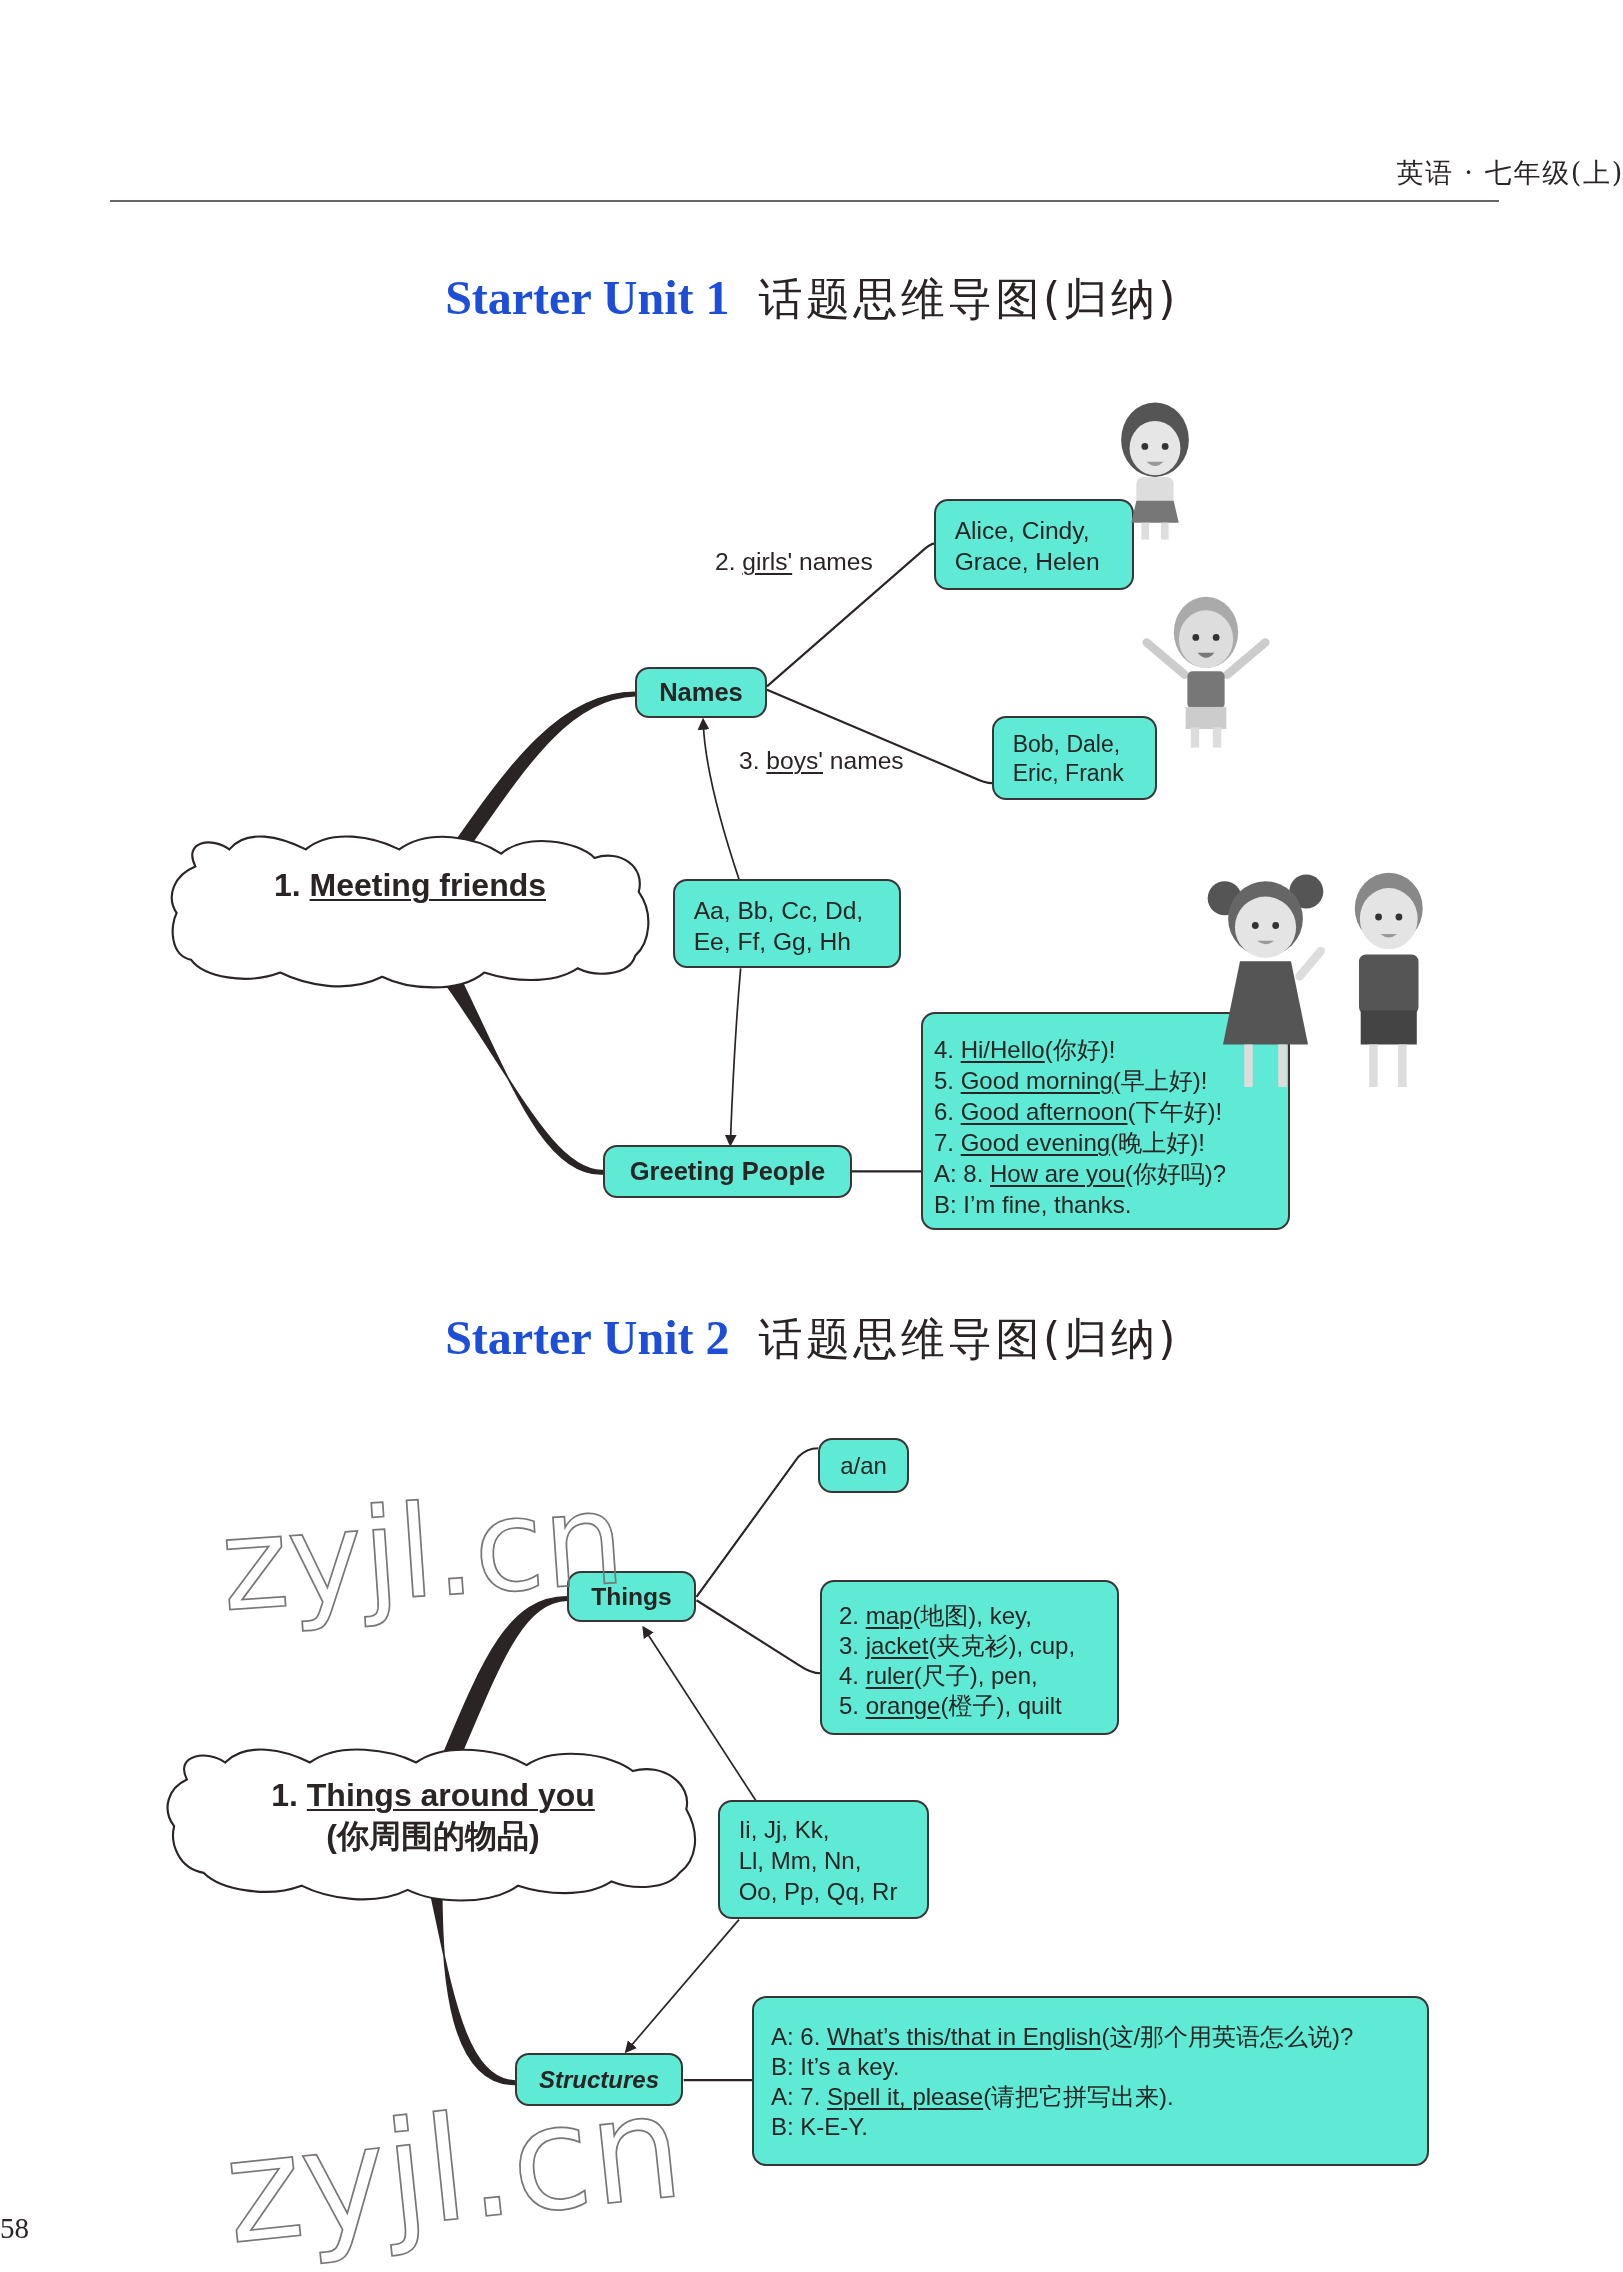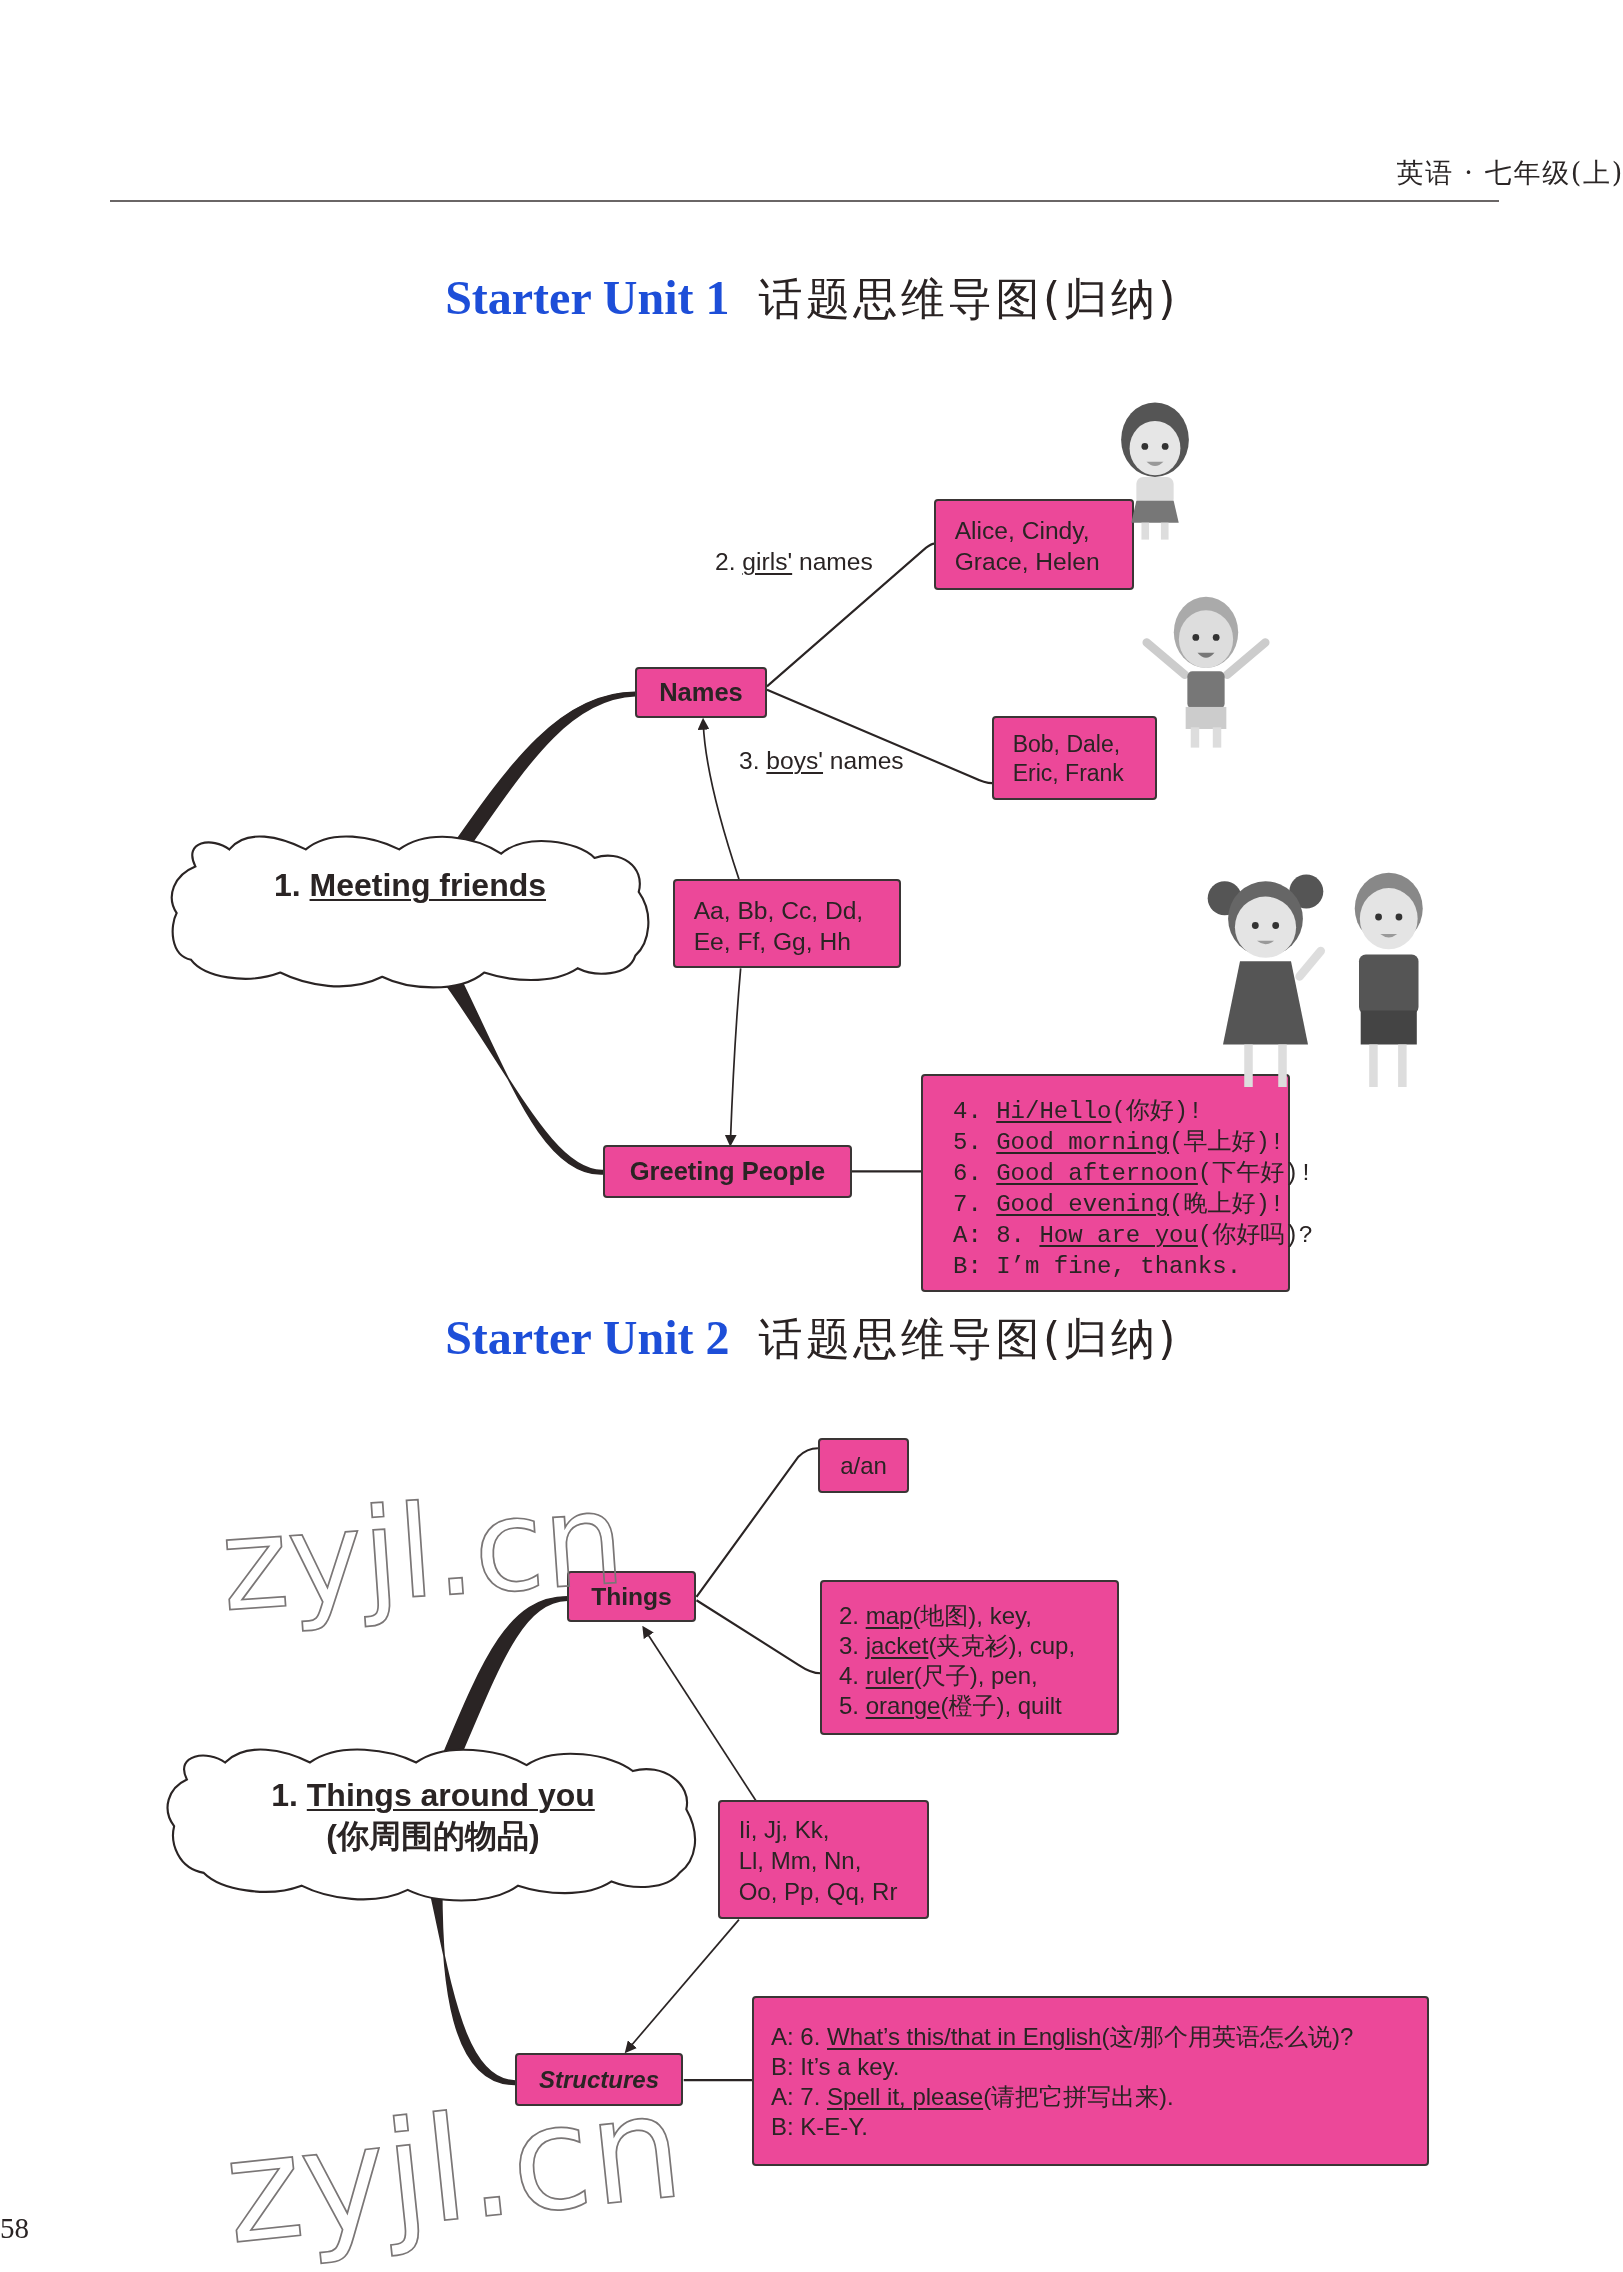--- a/index.html
+++ b/index.html
@@ -4,21 +4,21 @@
 <style>
   html, body { margin:0; padding:0; background:#ffffff; }
   body { width:1624px; height:2273px; position:relative; overflow:hidden;
          font-family:"Liberation Sans","DejaVu Sans",sans-serif; color:#2a2424; }
   .abs { position:absolute; }
   .hdr { left:0; width:1624px; top:155px; text-align:right; font-family:"DejaVu Serif","Liberation Serif",serif; font-size:27px; color:#2b2626; letter-spacing:1.7px; }
   .rule { left:110px; width:1389px; top:200px; height:1.7px; background:#6a6666; }
   .title { left:0; width:1624px; text-align:center; white-space:nowrap; }
   .title .en { font-family:"Liberation Serif","DejaVu Serif",serif; font-weight:bold; font-size:48px; letter-spacing:0px; color:#1d4ed8; }
   .title .zh { font-family:"DejaVu Sans",sans-serif; font-size:44px; margin-left:29px; color:#2a2323; letter-spacing:3.4px; }
-  .box { position:absolute; border:2.1px solid #3a3535; border-radius:4px; background:#ec4899; box-sizing:border-box; }
+  .box { position:absolute; border:2.1px solid #3a3535; border-radius:14px; background:#5eead4; box-sizing:border-box; }
   .node { font-weight:bold; font-size:25.5px; display:flex; align-items:center; justify-content:center; }
   .txt { font-size:24.6px; line-height:31px; padding:12px 0 0 18.7px; white-space:nowrap; }
   .txt div { white-space:nowrap; }
   u { text-decoration:underline; text-decoration-thickness:1.7px; text-underline-offset:2.5px; }
   .label { font-size:24.6px; white-space:nowrap; }
   .cloudtext { position:absolute; text-align:center; font-weight:bold; font-size:32px; line-height:41px; }
   svg.lines { position:absolute; left:0; top:0; }
   .kid { position:absolute; }
   .pnum { left:0; width:1624px; text-align:left; top:2212px; font-family:"Liberation Serif",serif; font-size:29px; color:#2a2424; }
   .wm { position:absolute; font-family:"DejaVu Sans",sans-serif; color:transparent; -webkit-text-stroke:1.7px #7a7676; white-space:nowrap; }
@@ -85,21 +85,21 @@
   <div>Eric, Frank</div>
 </div>
 
 <div class="box txt" style="left:673px; top:879px; width:228px; height:89px; padding-top:13.6px; padding-left:18.7px;">
   <div>Aa, Bb, Cc, Dd,</div>
   <div>Ee, Ff, Gg, Hh</div>
 </div>
 
 <div class="box node" style="left:603px; top:1145px; width:249px; height:53px;">Greeting People</div>
 
-<div class="box txt" style="left:921px; top:1074px; width:369px; height:218px; padding-top:20.4px; padding-left:30px; font-size:24px; line-height:31px;font-family:Liberation Mono, monospace;">
+<div class="box txt" style="left:921px; top:1012px; width:369px; height:218px; padding-top:20.4px; padding-left:11px; font-size:24px; line-height:31px;">
   <div><span>4. </span><u>Hi/Hello</u><span>(你好)!</span></div>
   <div><span>5. </span><u>Good morning</u><span>(早上好)!</span></div>
   <div><span>6. </span><u>Good afternoon</u><span>(下午好)!</span></div>
   <div><span>7. </span><u>Good evening</u><span>(晚上好)!</span></div>
   <div><span>A: 8. </span><u>How are you</u><span>(你好吗)?</span></div>
   <div><span>B: I’m fine, thanks.</span></div>
 </div>
 
 <svg class="kid" style="left:1104px; top:399px;" width="102" height="144" viewBox="0 0 120 170">
   <ellipse cx="60" cy="48" rx="40" ry="44" fill="#555"></ellipse>

